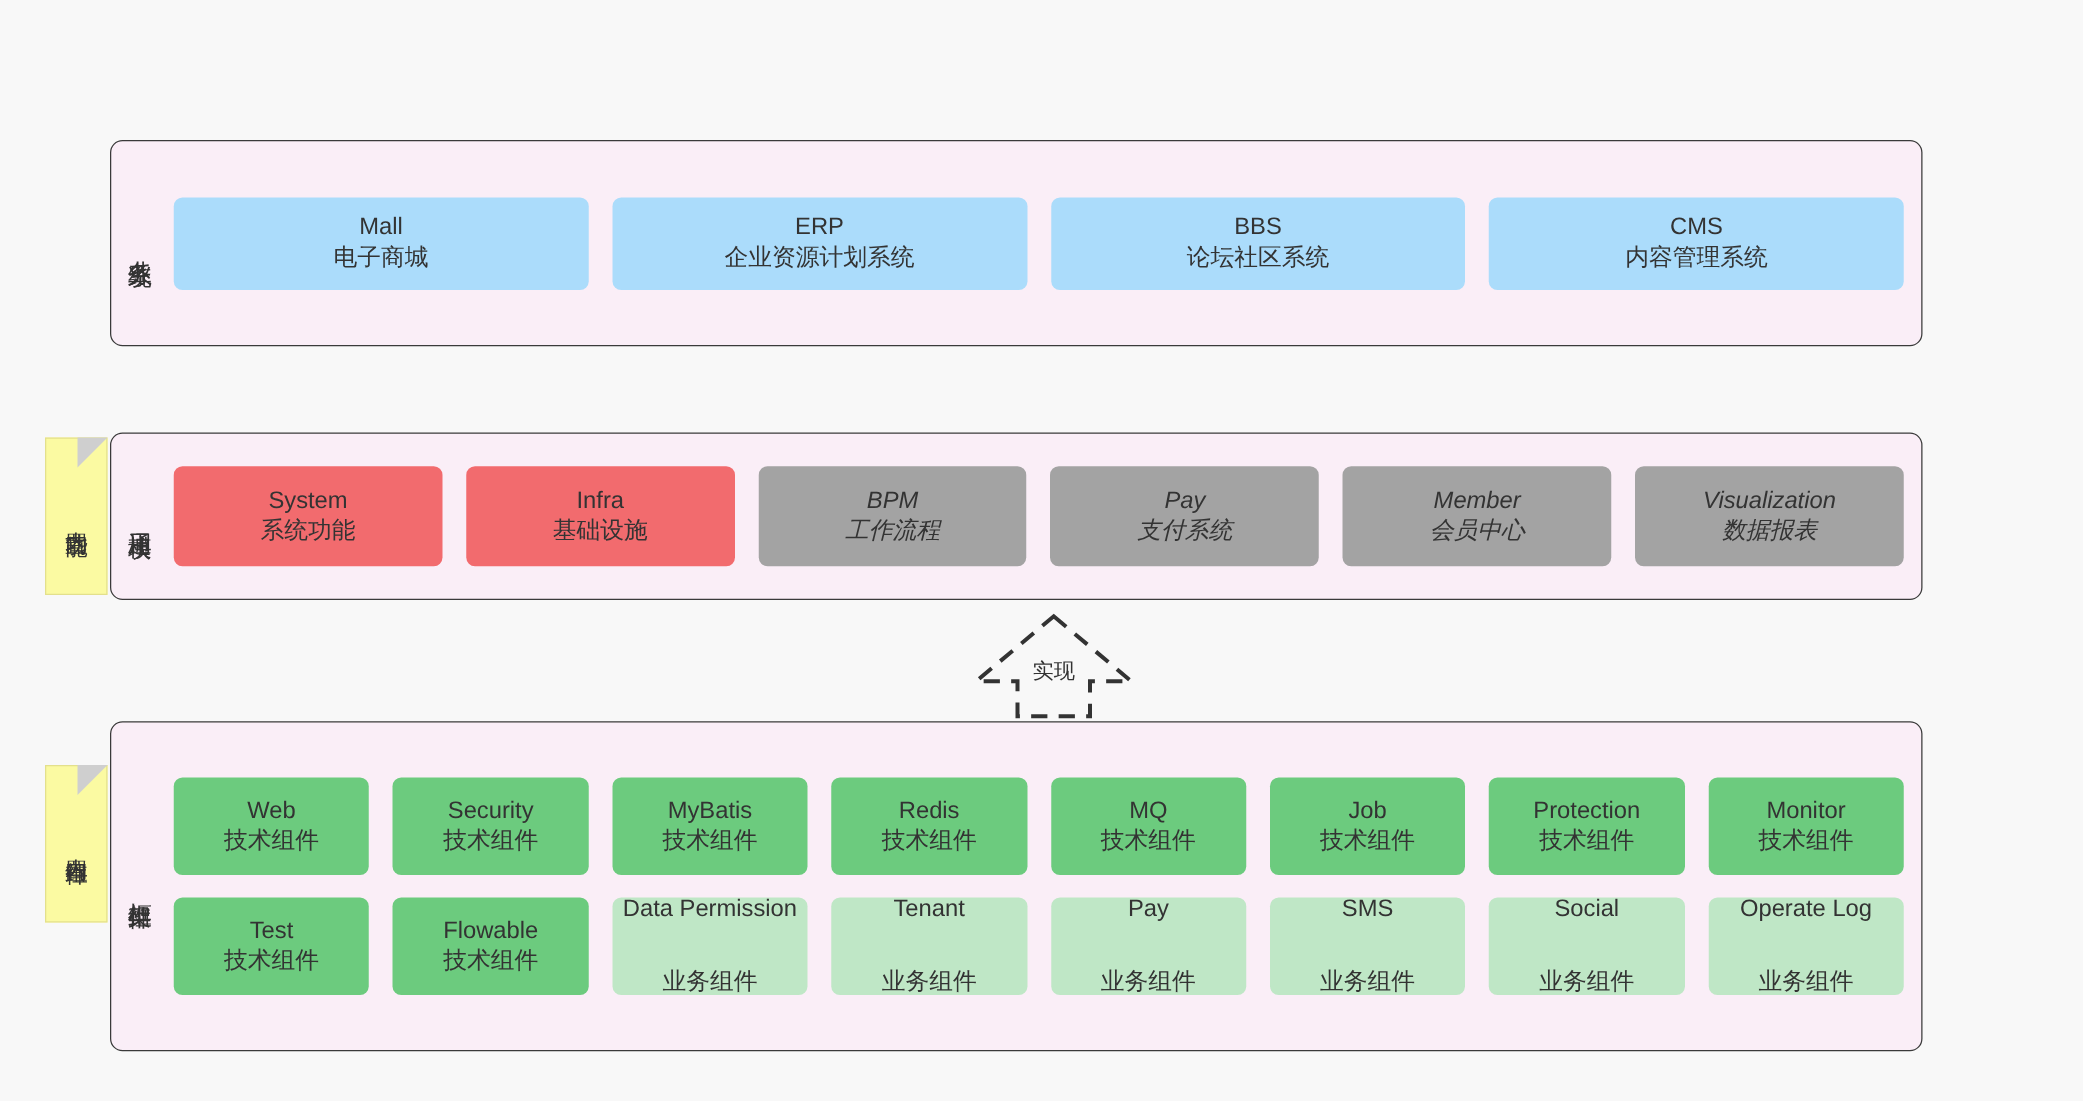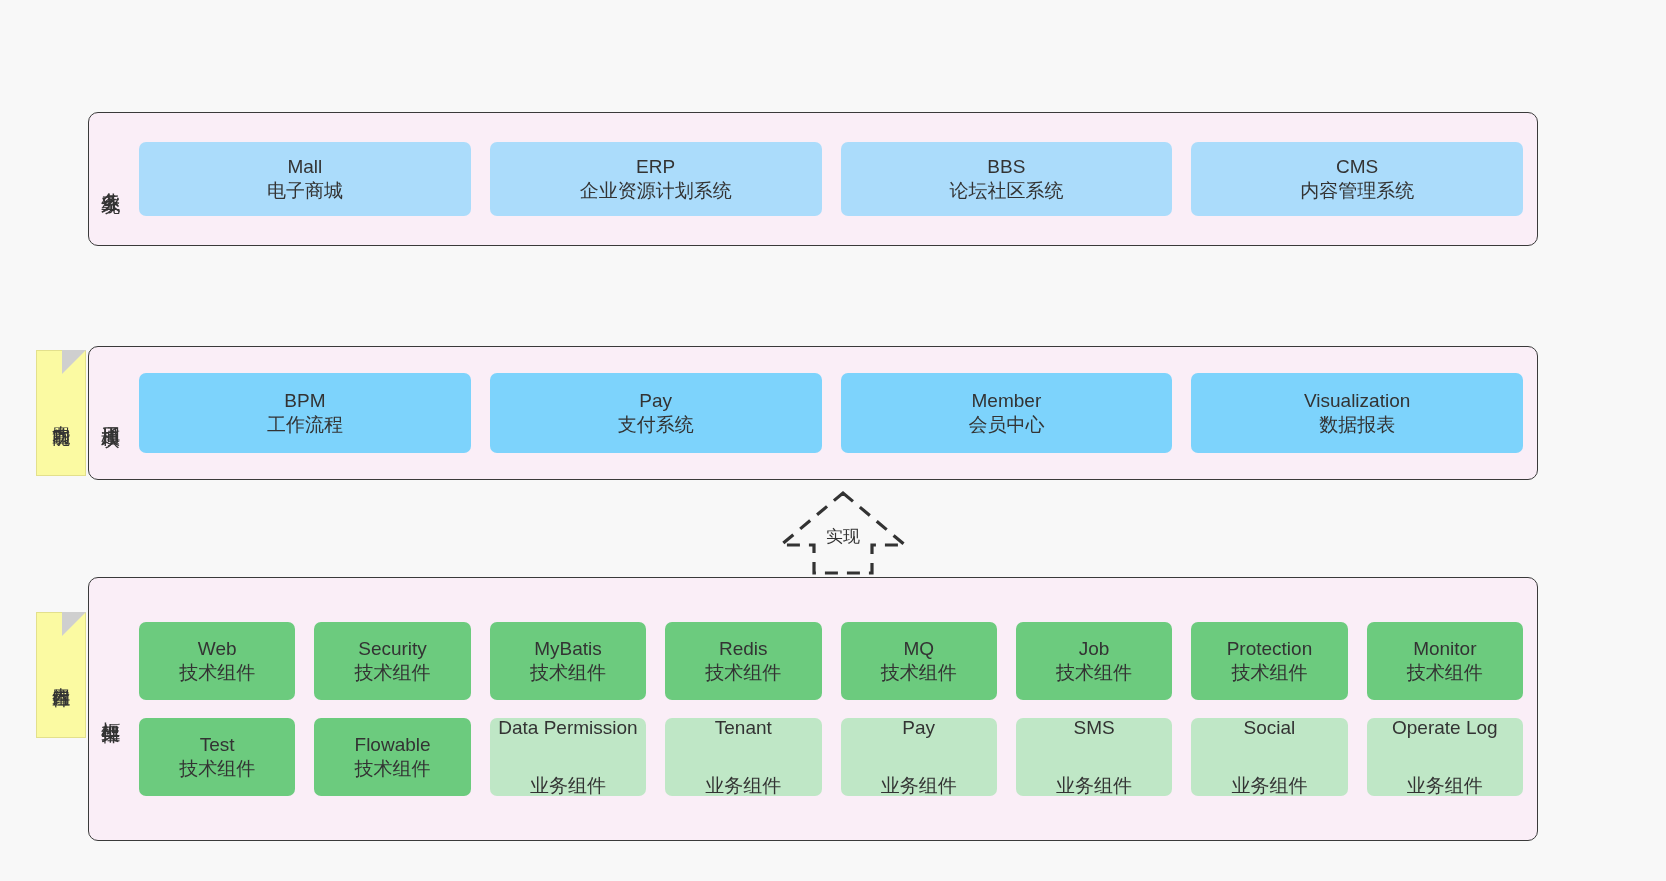--- a/index.html
+++ b/index.html
@@ -84,26 +84,26 @@
     color: #333333;
     box-sizing: border-box;
     padding: 4px 2px;
     user-select: none;
   }
   .card .t1 { display:block; }
   .card .t2 { display:block; }
 
   .c-blue        { background: #abdcfb; }
   .c-red-strong  { background: #f26b6e; }
-  .c-red-soft    { background: #7dd3fc; }
+  .c-red-soft    { background: #a3a3a3; font-style: italic; }
   .c-green-strong{ background: #6ccb7e; }
   .c-green-soft  { background: #bfe7c6; gap: 34px; }
 
   
-  #layer-business  { left: 88px;  top: 112px; width: 1450px; height: 134px; }
+  #layer-business  { left: 88px;  top: 112px; width: 1450px; height: 165px; }
   #layer-modules   { left: 88px;  top: 346px; width: 1450px; height: 134px; }
   #layer-framework { left: 88px;  top: 577px; width: 1450px; height: 264px; }
 
   #layer-business  .row { height: 74px; }
   #layer-modules   .row { height: 80px; }
   #layer-framework .row { height: 78px; }
 
   
   .sticky {
     position: absolute;
@@ -189,20 +189,28 @@
 
 
   <div class="sticky" id="sticky-functions">
     <span>内置功能</span>
   </div>
 
   <div class="layer" id="layer-modules">
     <div class="layer-title">通用模块</div>
     <div class="layer-body">
       <div class="row">
+        <div class="card c-red-strong">
+          <span class="t1">System</span>
+          <span class="t2">系统功能</span>
+        </div>
+        <div class="card c-red-strong">
+          <span class="t1">Infra</span>
+          <span class="t2">基础设施</span>
+        </div>
         <div class="card c-red-soft">
           <span class="t1">BPM</span>
           <span class="t2">工作流程</span>
         </div>
         <div class="card c-red-soft">
           <span class="t1">Pay</span>
           <span class="t2">支付系统</span>
         </div>
         <div class="card c-red-soft">
           <span class="t1">Member</span>

